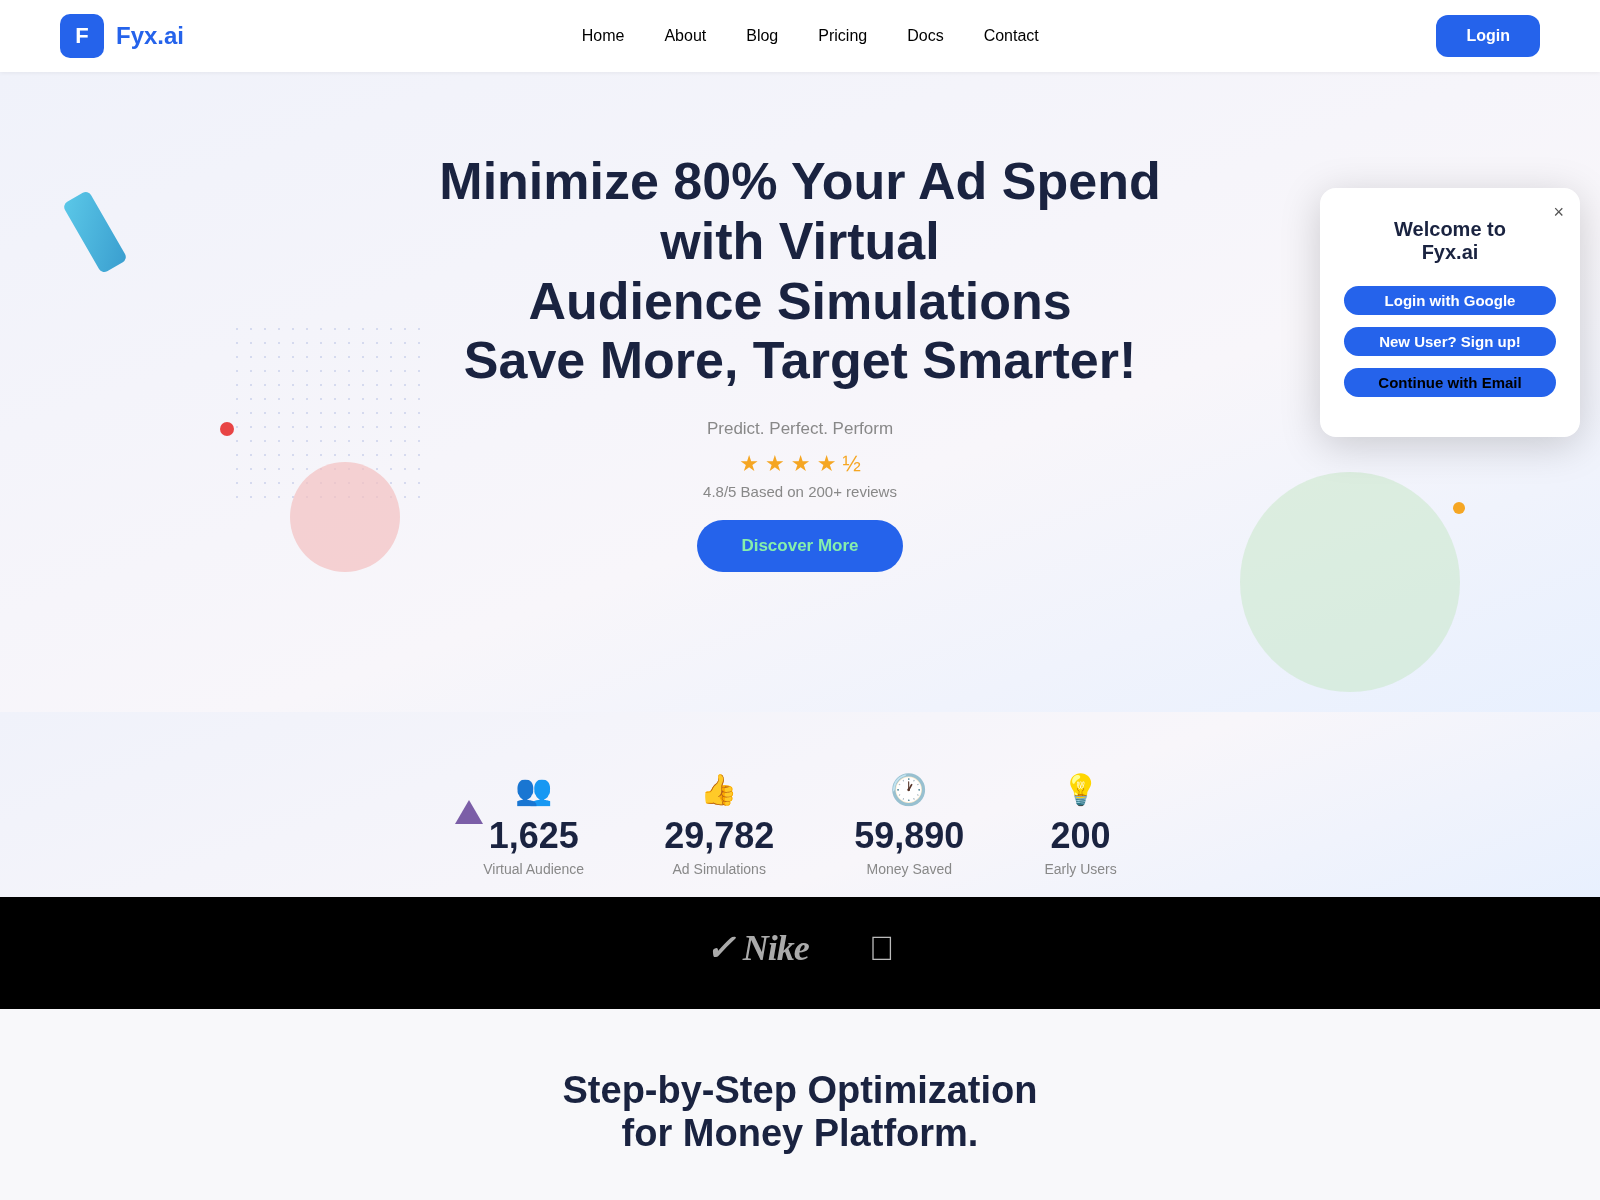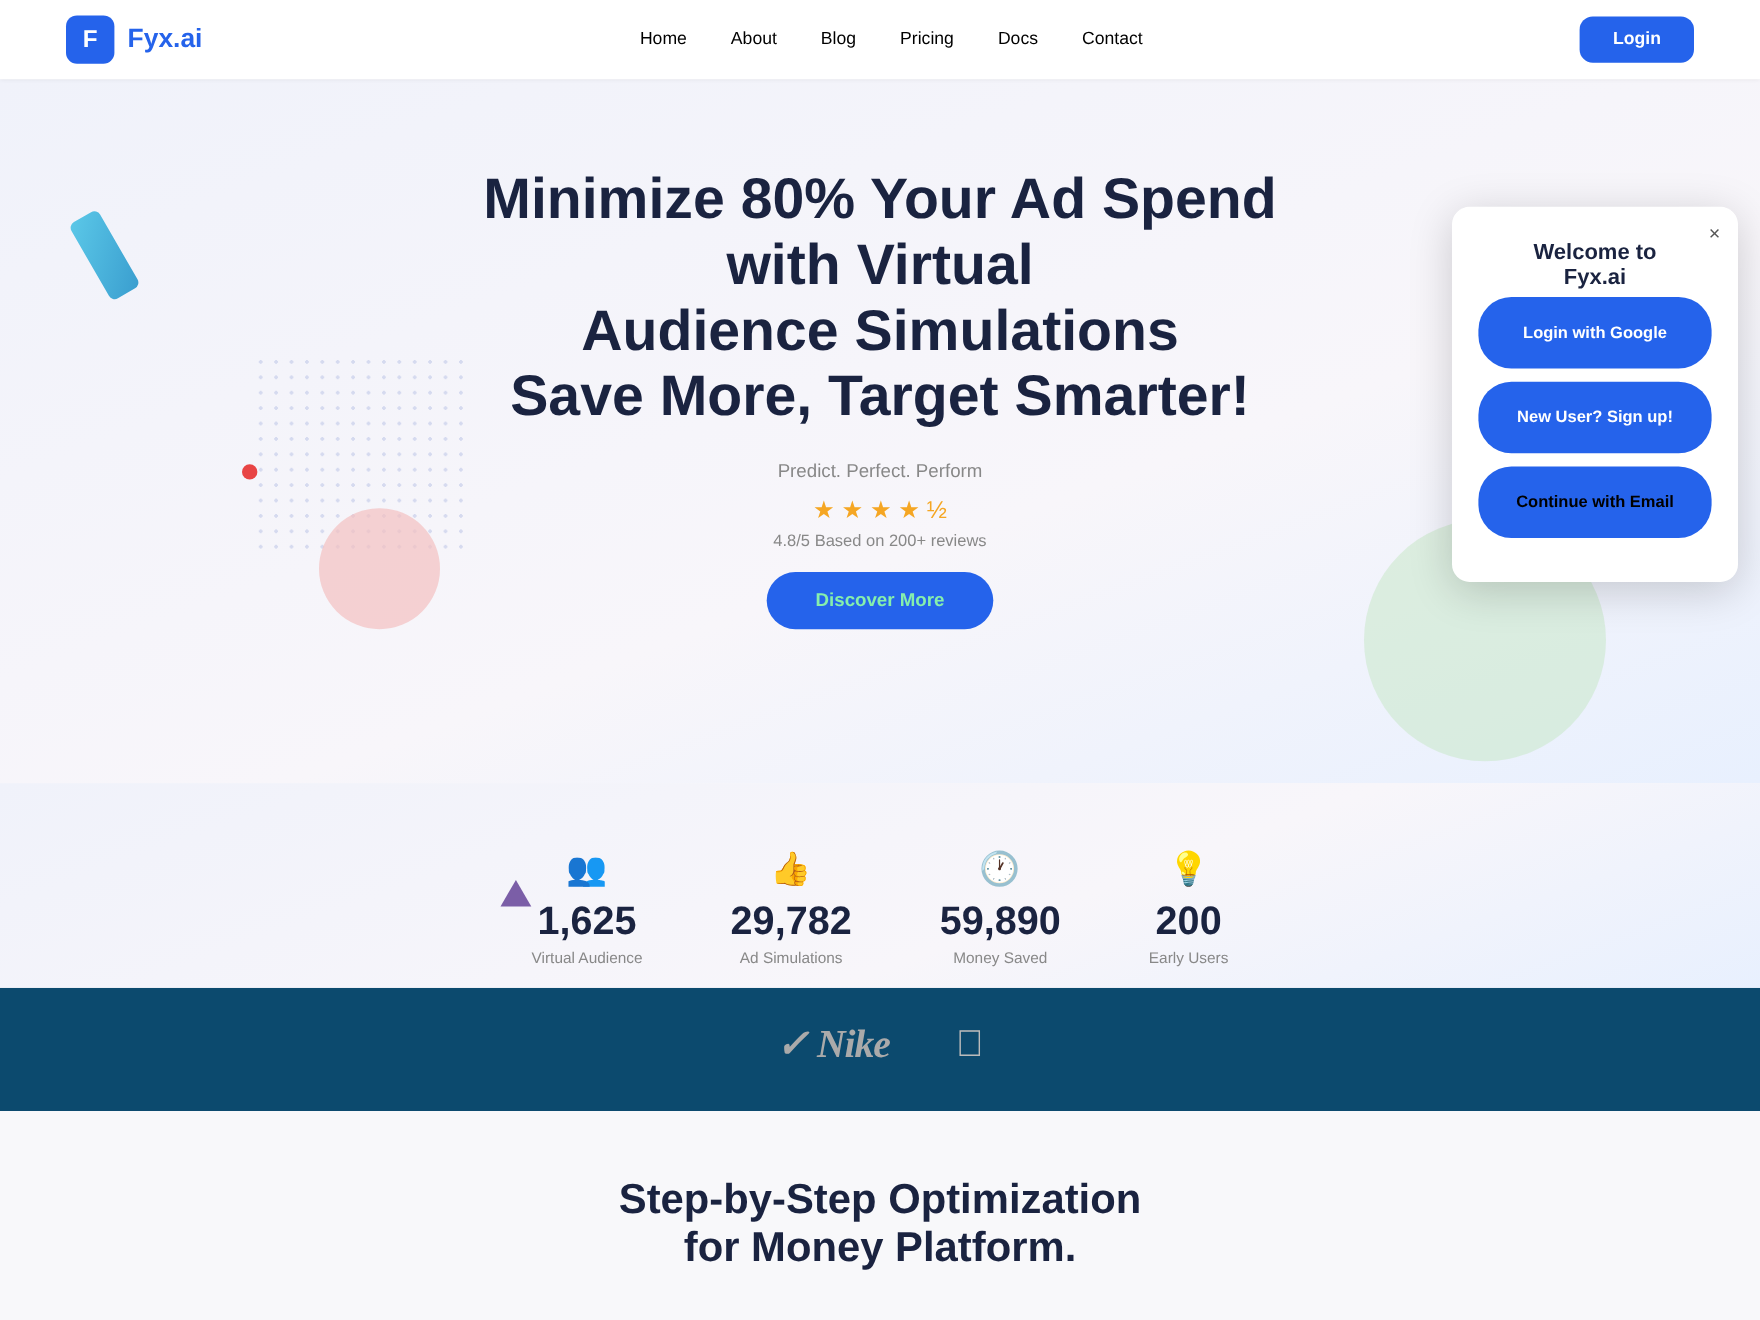--- a/index.html
+++ b/index.html
@@ -218,21 +218,21 @@
       border-bottom: 24px solid #7b5ea7;
     }
 
     
     .brands-row {
       display: flex;
       justify-content: center;
       align-items: center;
       gap: 60px;
       padding: 30px 60px 40px 60px;
-      background: #0c4a6e;
+      background: #000000;
     }
     .brand-logo {
       font-size: 22px;
       font-weight: 700;
       color: #bbb;
       display: flex;
       align-items: center;
       gap: 8px;
     }
     .nike-logo {
@@ -274,26 +274,26 @@
       cursor: pointer;
       color: #555;
       background: none;
       border: none;
     }
     .popup-title {
       font-size: 20px;
       font-weight: 700;
       color: #1a2340;
       text-align: center;
-      margin-bottom: 6px;
+      margin-bottom: 22px;
     }
     .popup-btn {
       display: block;
       width: 100%;
-      padding: 24px 0;
+      padding: 6px 0;
       border-radius: 30px;
       border: none;
       font-size: 15px;
       font-weight: 600;
       cursor: pointer;
       margin-bottom: 12px;
       text-align: center;
     }
     .popup-btn-google {
       background: #2563eb;

